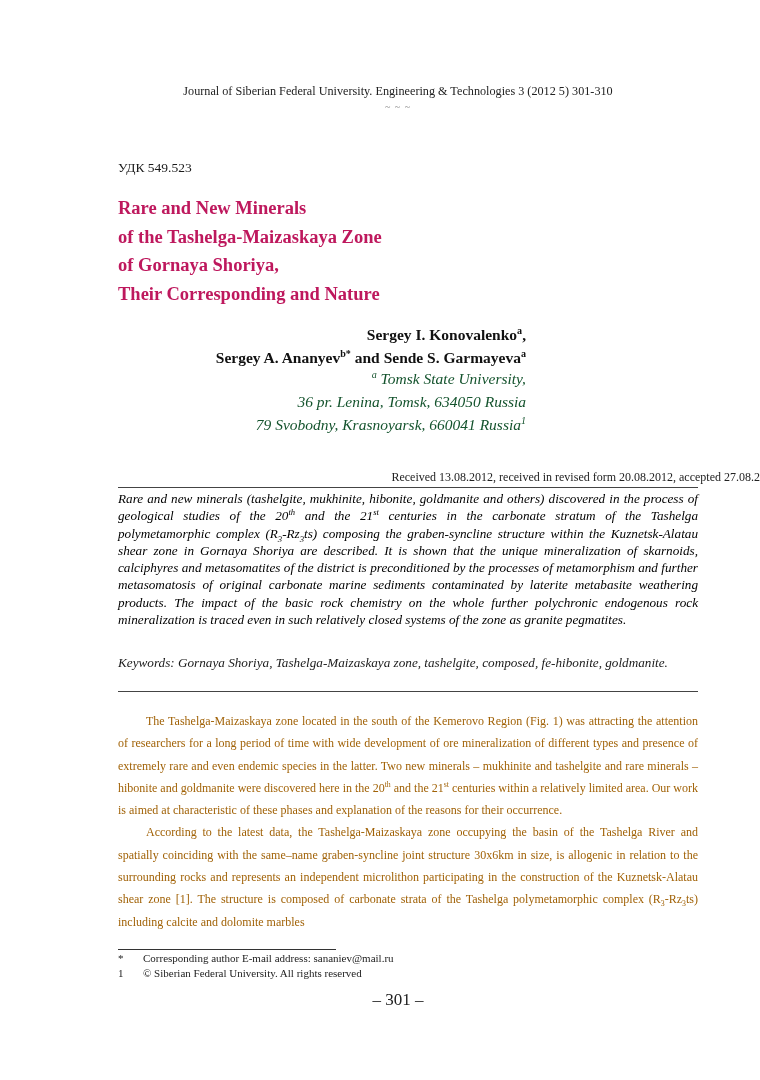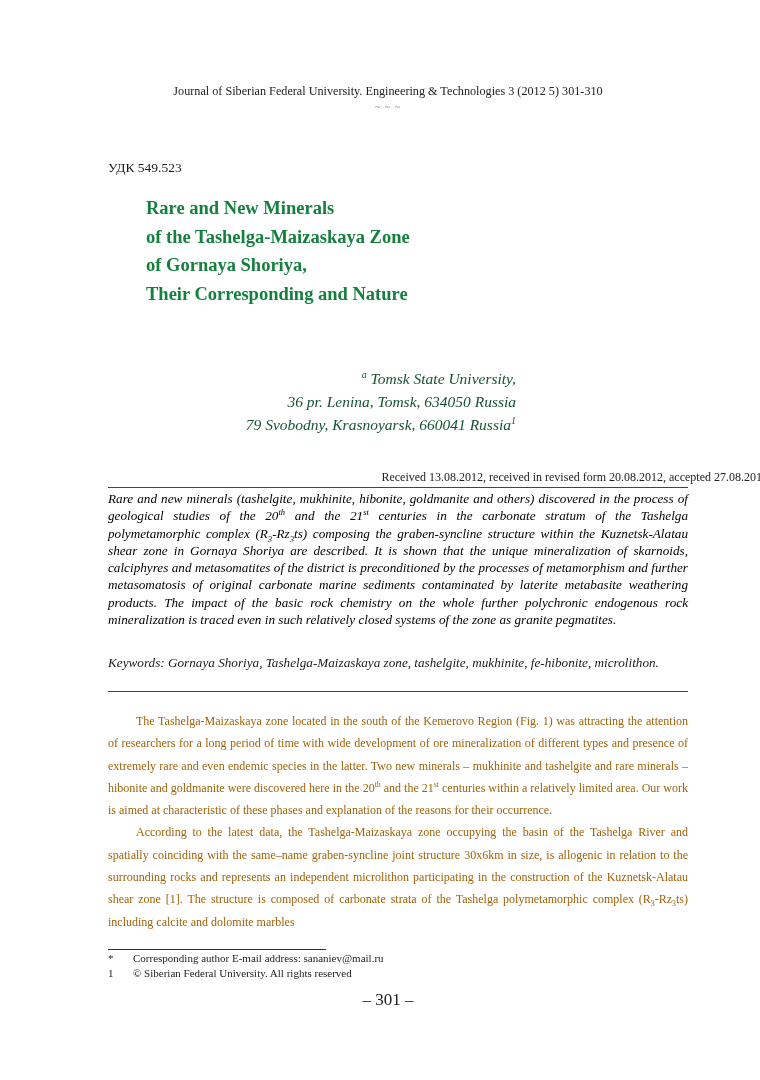--- a/index.html
+++ b/index.html
@@ -1,25 +1,25 @@
 <!DOCTYPE html>
 <html><head>
 <meta charset="utf-8">
 <style>
   html, body { margin: 0; padding: 0; background: #ffffff; }
   body { width: 760px; height: 1080px; position: relative; overflow: hidden;
          font-family: "Liberation Serif", "DejaVu Serif", serif; color: #1a1a1a; }
-  .page { position: absolute; left: 8px; top: 0; width: 608px; height: 1080px; }
+  .page { position: absolute; left: 18px; top: 0; width: 608px; height: 1080px; }
   .running-head { position: absolute; top: 84px; left: 0; width: 760px; text-align: center;
                   font-size: 12.2px; color: #222; }
   .tilde { position: absolute; top: 101px; left: 0; width: 760px; text-align: center;
            font-size: 10px; color: #888; letter-spacing: 1px; }
   .udk { position: absolute; top: 160px; left: 100px; font-size: 13.5px; }
   .title { position: absolute; top: 194px; left: 100px; font-weight: bold; font-size: 18.5px;
-           line-height: 28.5px; color: #15803d; margin-left: 38px; }
+           line-height: 28.5px; color: #be185d; }
   .authors { position: absolute; top: 323px; right: 100px; text-align: right; font-weight: bold;
              font-size: 15.5px; line-height: 23px; color: #111; }
   .affils { position: absolute; top: 367px; right: 100px; text-align: right; font-style: italic;
             font-size: 15.5px; line-height: 23px; color: #14532d; }
   sup { font-size: 65%; line-height: 0; vertical-align: super; }
   sub { font-size: 65%; line-height: 0; vertical-align: sub; }
   .received { position: absolute; top: 470px; left: 0; width: 760px; text-align: right;
               font-size: 12px; color: #222; }
   .rule { position: absolute; left: 100px; width: 580px; height: 0; border-top: 1.4px solid #444; }
   .abstract { position: absolute; top: 490px; left: 100px; width: 580px; font-style: italic;
@@ -46,33 +46,41 @@
 
   <div class="udk">УДК 549.523</div>
 
   <div class="title">
     <div>Rare and New Minerals</div>
     <div>of the Tashelga-Maizaskaya Zone</div>
     <div>of Gornaya Shoriya,</div>
     <div>Their Corresponding and Nature</div>
   </div>
 
+  <div class="authors">
+    <div>
+      <span>Sergey I. Konovalenko</span><sup>a</sup><span>,</span>
+    </div>
+    <div>
+      <span>Sergey A. Ananyev</span><sup>b*</sup><span style="white-space:pre"> and </span><span>Sende S. Garmayeva</span><sup>a</sup>
+    </div>
+  </div>
 
   <div class="affils">
     <div><sup>a</sup> <span>Tomsk State University,</span></div>
     <div>36 pr. Lenina, Tomsk, 634050 Russia</div>
     <div><span>79 Svobodny, Krasnoyarsk, 660041 Russia</span><sup>1</sup></div>
   </div>
 
   <div class="received">Received 13.08.2012, received in revised form 20.08.2012, accepted 27.08.2012</div>
   <div class="rule" style="top:487px"></div>
 
   <div class="abstract"><span>Rare and new minerals (tashelgite, mukhinite, hibonite, goldmanite and others) discovered in the process of geological studies of the 20</span><sup>th</sup><span> and the 21</span><sup>st</sup><span> centuries in the carbonate stratum of the Tashelga polymetamorphic complex (R</span><sub>3</sub><span>-Rz</span><sub>3</sub><span>ts) composing the graben-syncline structure within the Kuznetsk-Alatau shear zone in Gornaya Shoriya are described. It is shown that the unique mineralization of skarnoids, calciphyres and metasomatites of the district is preconditioned by the processes of metamorphism and further metasomatosis of original carbonate marine sediments contaminated by laterite metabasite weathering products. The impact of the basic rock chemistry on the whole further polychronic endogenous rock mineralization is traced even in such relatively closed systems of the zone as granite pegmatites.</span></div>
 
-  <div class="keywords">Keywords: Gornaya Shoriya, Tashelga-Maizaskaya zone, tashelgite, mukhinite, fe-hibonite, microlithon.</div>
+  <div class="keywords">Keywords: Gornaya Shoriya, Tashelga-Maizaskaya zone, tashelgite, composed, fe-hibonite, goldmanite.</div>
   <div class="rule" style="top:691px"></div>
 
   <div class="body">
     <p><span>The Tashelga-Maizaskaya zone located in the south of the Kemerovo Region (Fig. 1) was attracting the attention of researchers for a long period of time with wide development of ore mineralization of different types and presence of extremely rare and even endemic species in the latter. Two new minerals – mukhinite and tashelgite and rare minerals – hibonite and goldmanite were discovered here in the 20</span><sup>th</sup><span> and the 21</span><sup>st</sup><span> centuries within a relatively limited area. Our work is aimed at characteristic of these phases and explanation of the reasons for their occurrence.</span></p>
     <p><span>According to the latest data, the Tashelga-Maizaskaya zone occupying the basin of the Tashelga River and spatially coinciding with the same–name graben-syncline joint structure 30x6km in size, is allogenic in relation to the surrounding rocks and represents an independent microlithon participating in the construction of the Kuznetsk-Alatau shear zone [1]. The structure is composed of carbonate strata of the Tashelga polymetamorphic complex (R</span><sub>3</sub><span>-Rz</span><sub>3</sub><span>ts) including calcite and dolomite marbles</span></p>
   </div>
 
   <div class="fn-rule"></div>
   <div class="footnotes">
     <div class="fn">

